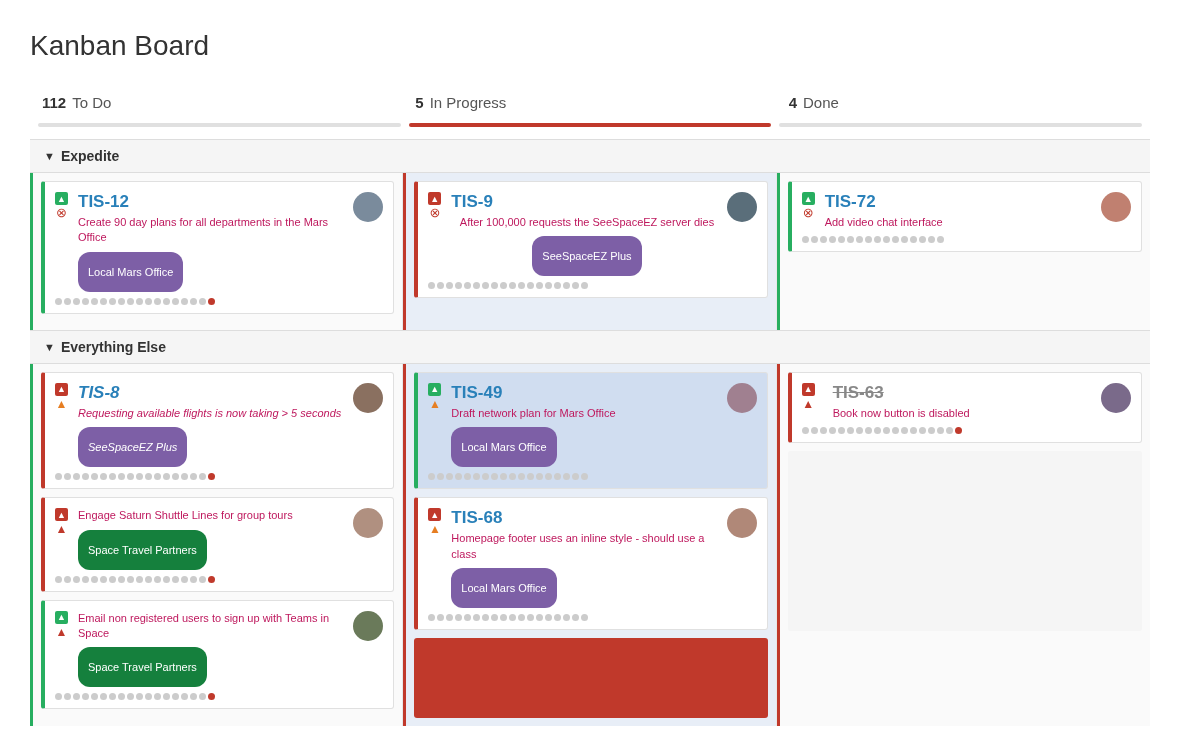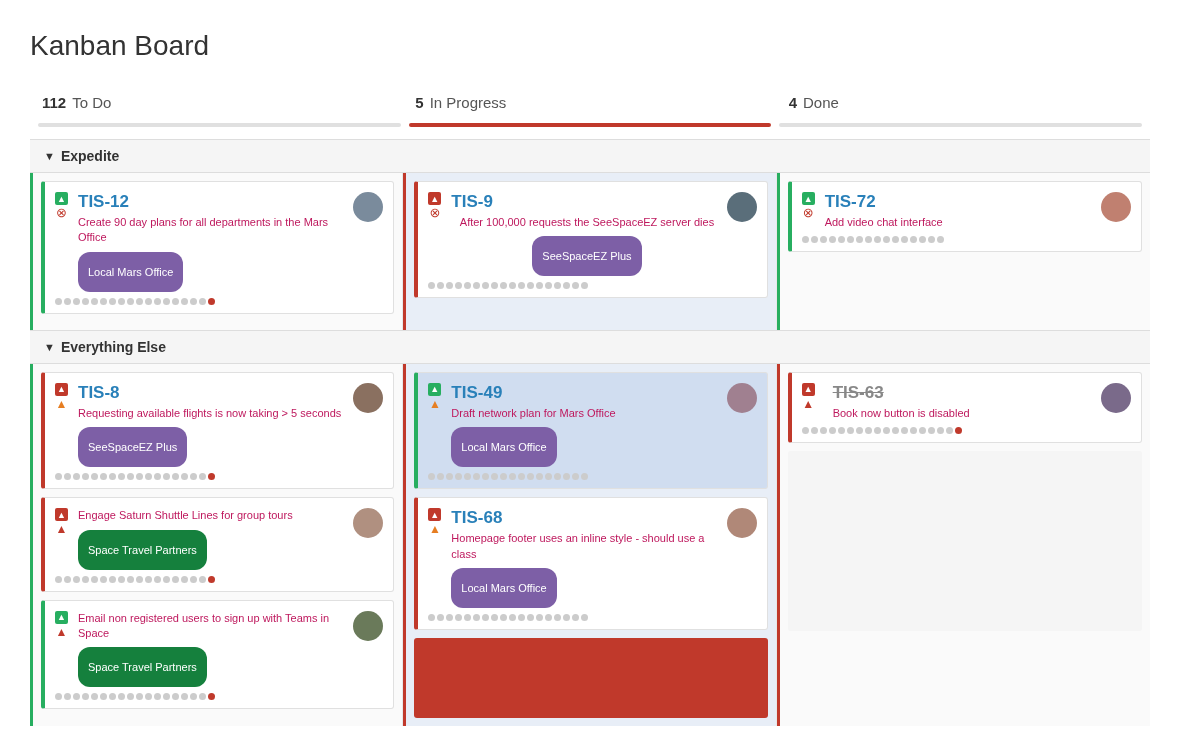--- a/index.html
+++ b/index.html
@@ -194,21 +194,21 @@
     </div>
 
     <div style="background:#fafafa; border-right:1px solid #e8e8e8; padding:8px; border-left:3px solid #27ae60;">
 
       <div class="card red-left">
         <div style="display:flex; align-items:flex-start;">
           <div class="card-left-icons">
             <span style="width:13px;height:13px;background:#c0392b;border-radius:2px;display:inline-flex;align-items:center;justify-content:center;color:#fff;font-size:9px;">▲</span>
             <span style="color:#e67e22;font-size:12px;">▲</span>
           </div>
-          <div style="flex:1; padding-left:4px;">
+          <div style="flex:1; padding-left:4px;font-style:italic;">
             <div class="tis-label">
               <span class="tis-id-link">TIS-8</span>
             </div>
             <div class="card-title">Requesting available flights is now taking &gt; 5 seconds</div>
             <div><span class="card-tag tag-purple">SeeSpaceEZ Plus</span></div>
           </div>
           <div class="avatar-placeholder" style="background:#8a7060; width:30px;height:30px;border-radius:50%;flex-shrink:0;margin-left:4px;"></div>
         </div>
         <div class="card-dots">
           <span class="dot"></span>

